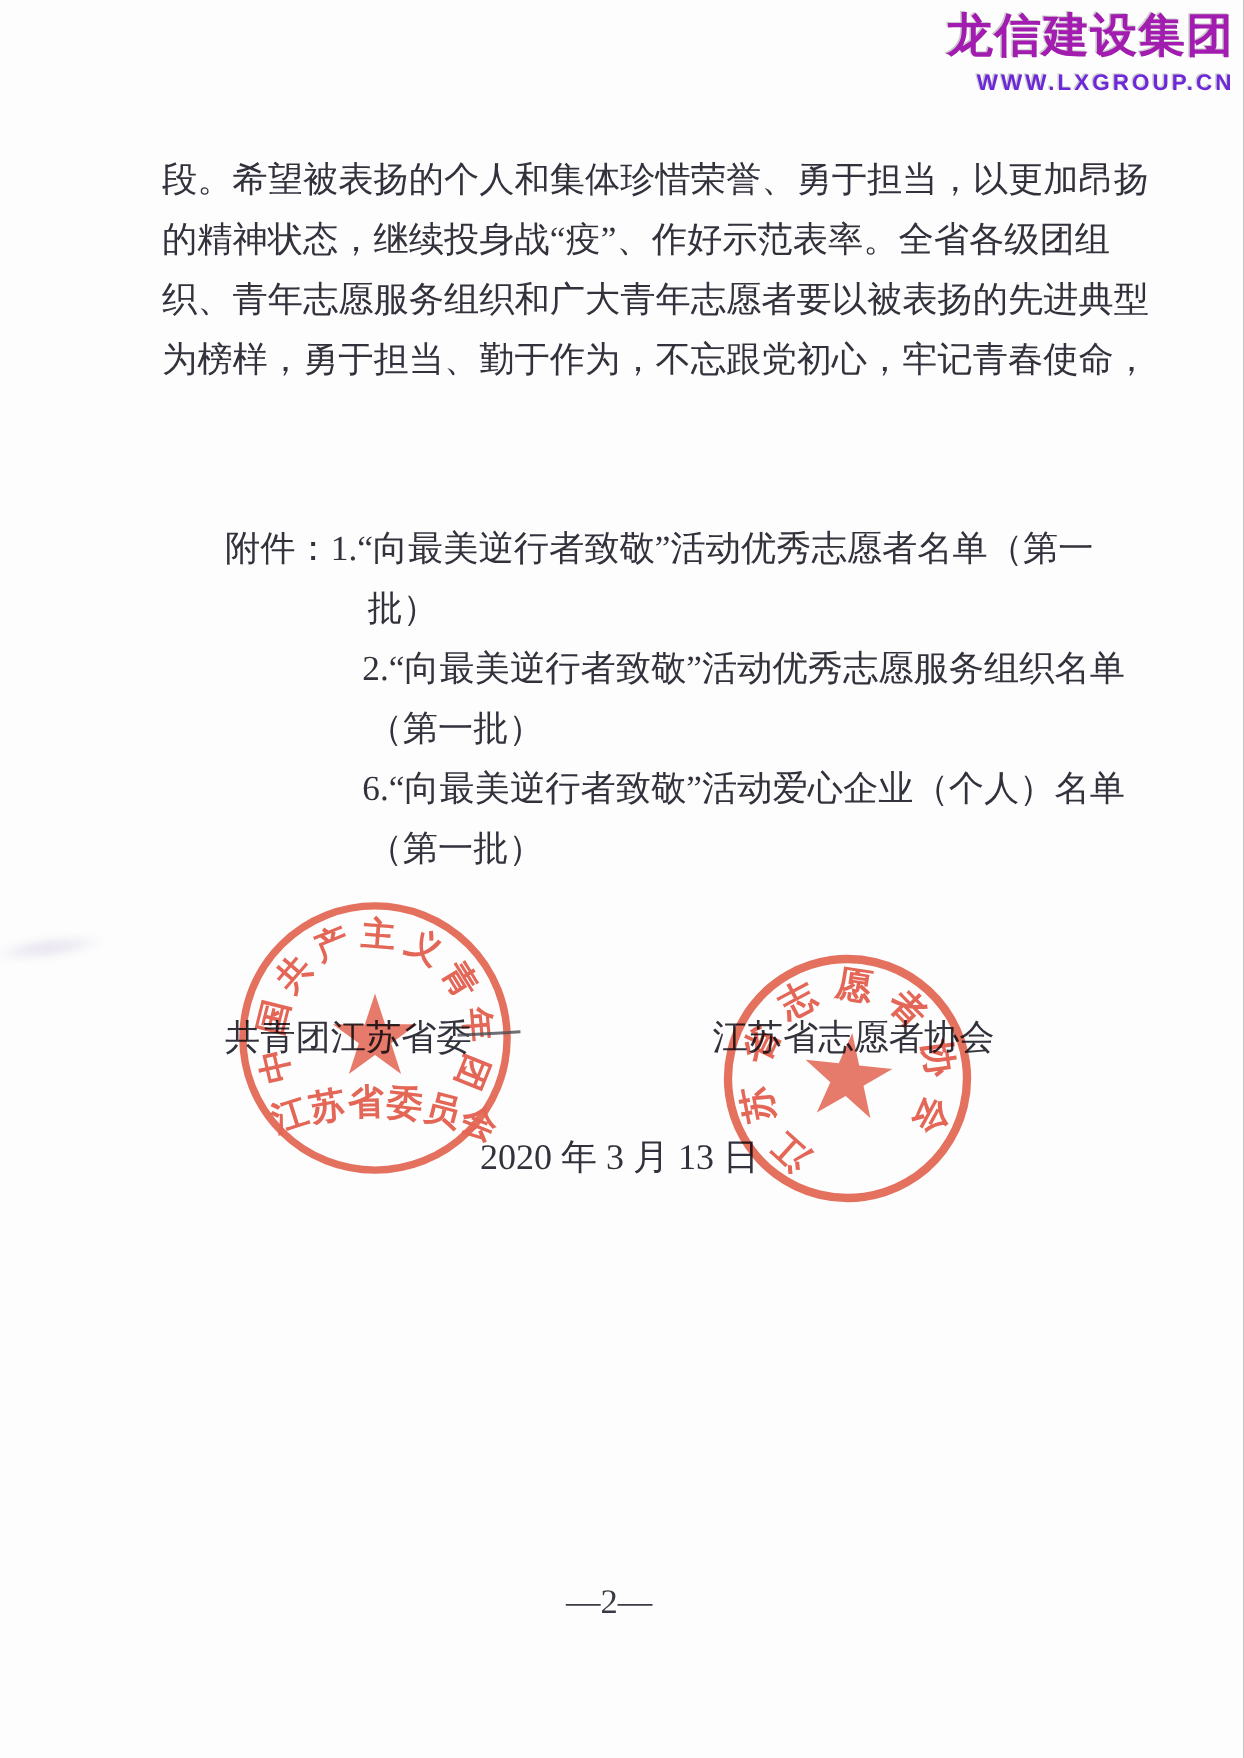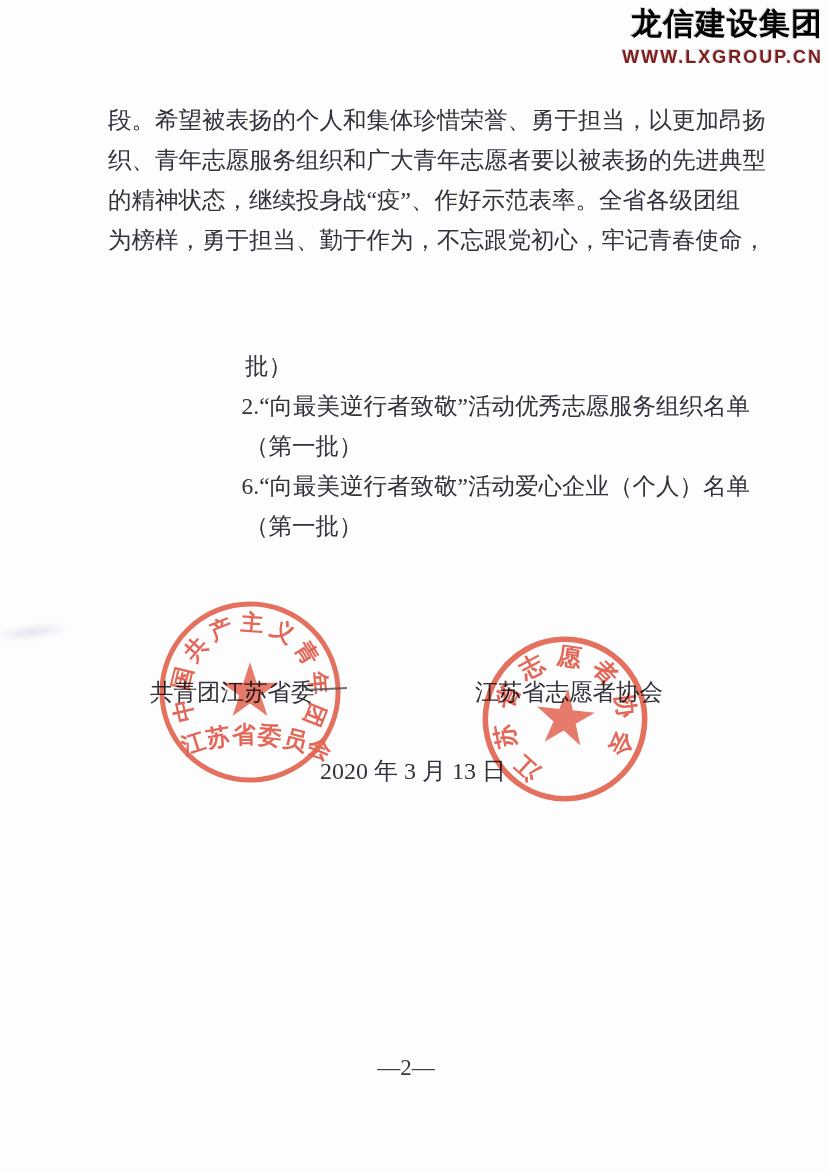--- a/index.html
+++ b/index.html
@@ -9,28 +9,28 @@
     margin:0 auto;
     background:#fdfdfd;
     overflow:hidden;
     font-family:"Liberation Serif","DejaVu Serif",serif;
     color:#32323c;
   }
   
   .watermark{position:absolute;top:3px;right:6px;text-align:right;user-select:none;}
   .wm-company{
     font-size:31px;font-weight:bold;letter-spacing:1px;
-    color:#000000;
+    color:#a21caf;
     text-shadow:-1px -1px 0 #c9c9c9, 1px 1px 1px #ffffff;
   }
   .wm-site{
     margin-top:2px;
     font-family:"Liberation Sans","DejaVu Sans",sans-serif;
-    font-size:18px;font-weight:bold;letter-spacing:2px;
-    color:#7f1d1d;
+    font-size:15px;font-weight:bold;letter-spacing:2px;
+    color:#6d28d9;
     text-shadow:-1px -1px 0 #cccccc, 1px 1px 1px #ffffff;
   }
   
   .body-text{position:absolute;left:108px;top:100px;width:632px;}
   .bline{
     font-size:23.5px;line-height:40px;height:40px;
     text-align:justify;text-align-last:justify;
     white-space:nowrap;letter-spacing:0;
   }
   
@@ -68,26 +68,27 @@
 
 <div class="page">
 
   <div class="watermark">
     <div class="wm-company">龙信建设集团</div>
     <div class="wm-site">WWW.LXGROUP.CN</div>
   </div>
 
   <div class="body-text">
     <div class="bline">段。希望被表扬的个人和集体珍惜荣誉、勇于担当，以更加昂扬</div>
+    <div class="bline">的精神状态，继续投身战“疫”、作好示范表率。全省各级团组</div>
     <div class="bline">织、青年志愿服务组织和广大青年志愿者要以被表扬的先进典型</div>
-    <div class="bline">的精神状态，继续投身战“疫”、作好示范表率。全省各级团组</div>
     <div class="bline">为榜样，勇于担当、勤于作为，不忘跟党初心，牢记青春使命，</div>
   </div>
 
   <div class="attach">
+    <div class="aline">附件：1.“向最美逆行者致敬”活动优秀志愿者名单（第一</div>
     <div class="aline cont">批）</div>
     <div class="aline item">2.“向最美逆行者致敬”活动优秀志愿服务组织名单</div>
     <div class="aline cont">（第一批）</div>
     <div class="aline item">6.“向最美逆行者致敬”活动爱心企业（个人）名单</div>
     <div class="aline cont">（第一批）</div>
   </div>
 
   <div class="sig sig-left">共青团江苏省委</div>
   <div class="sig sig-right">江苏省志愿者协会</div>
 

